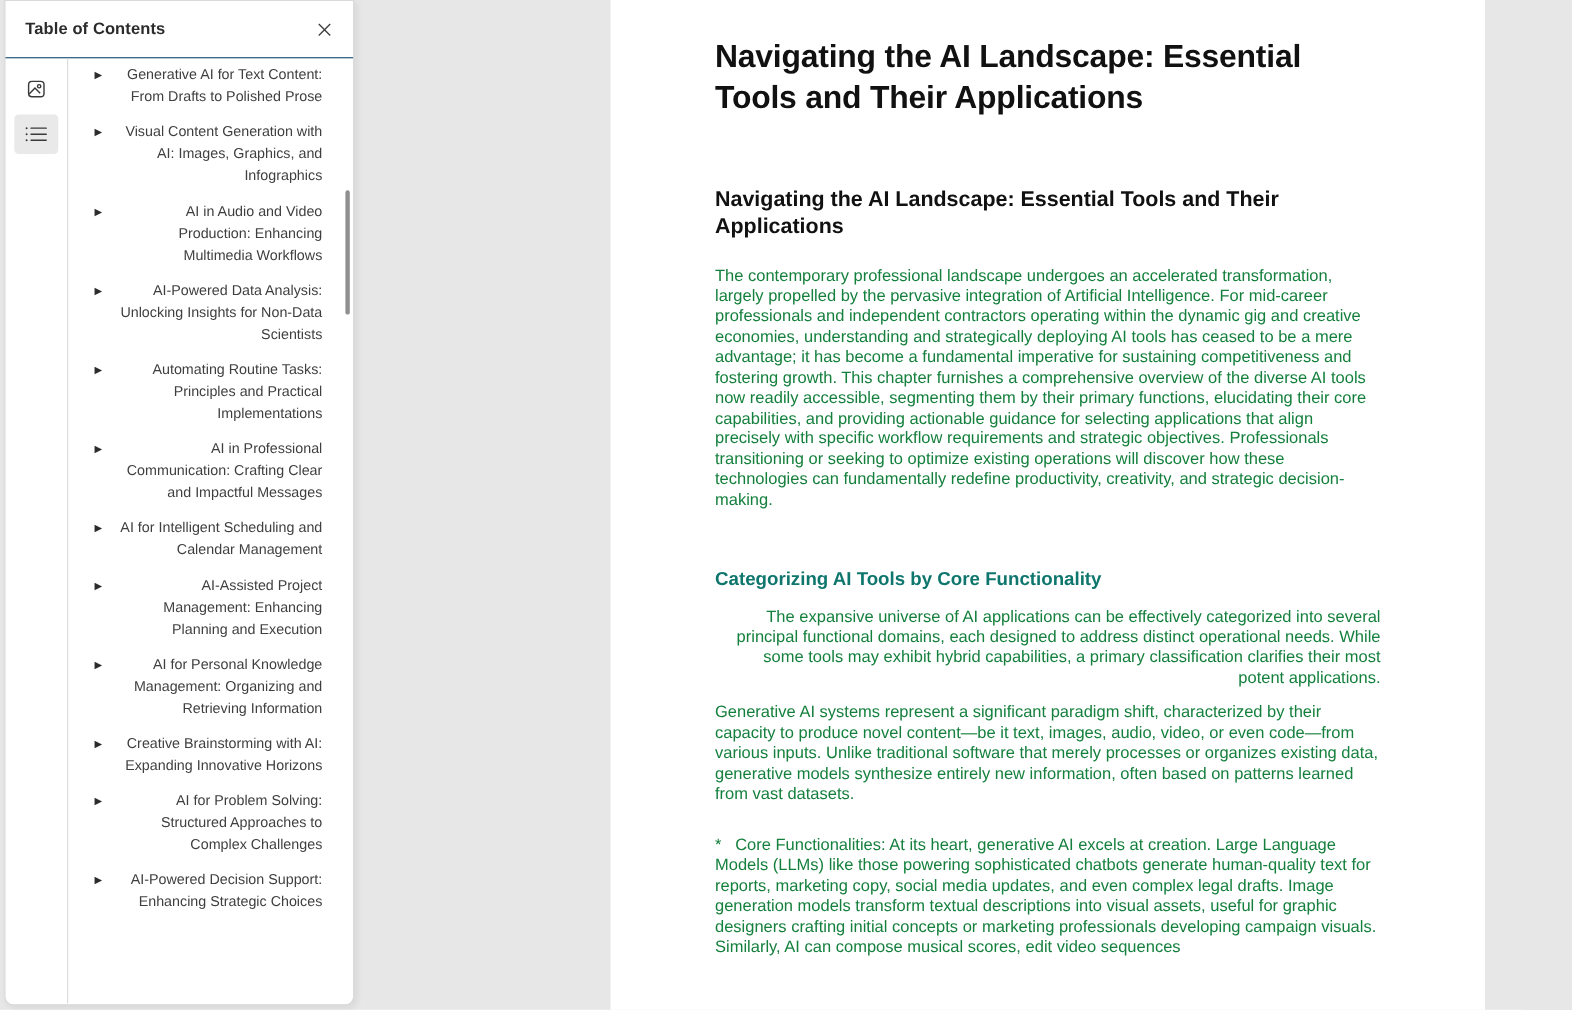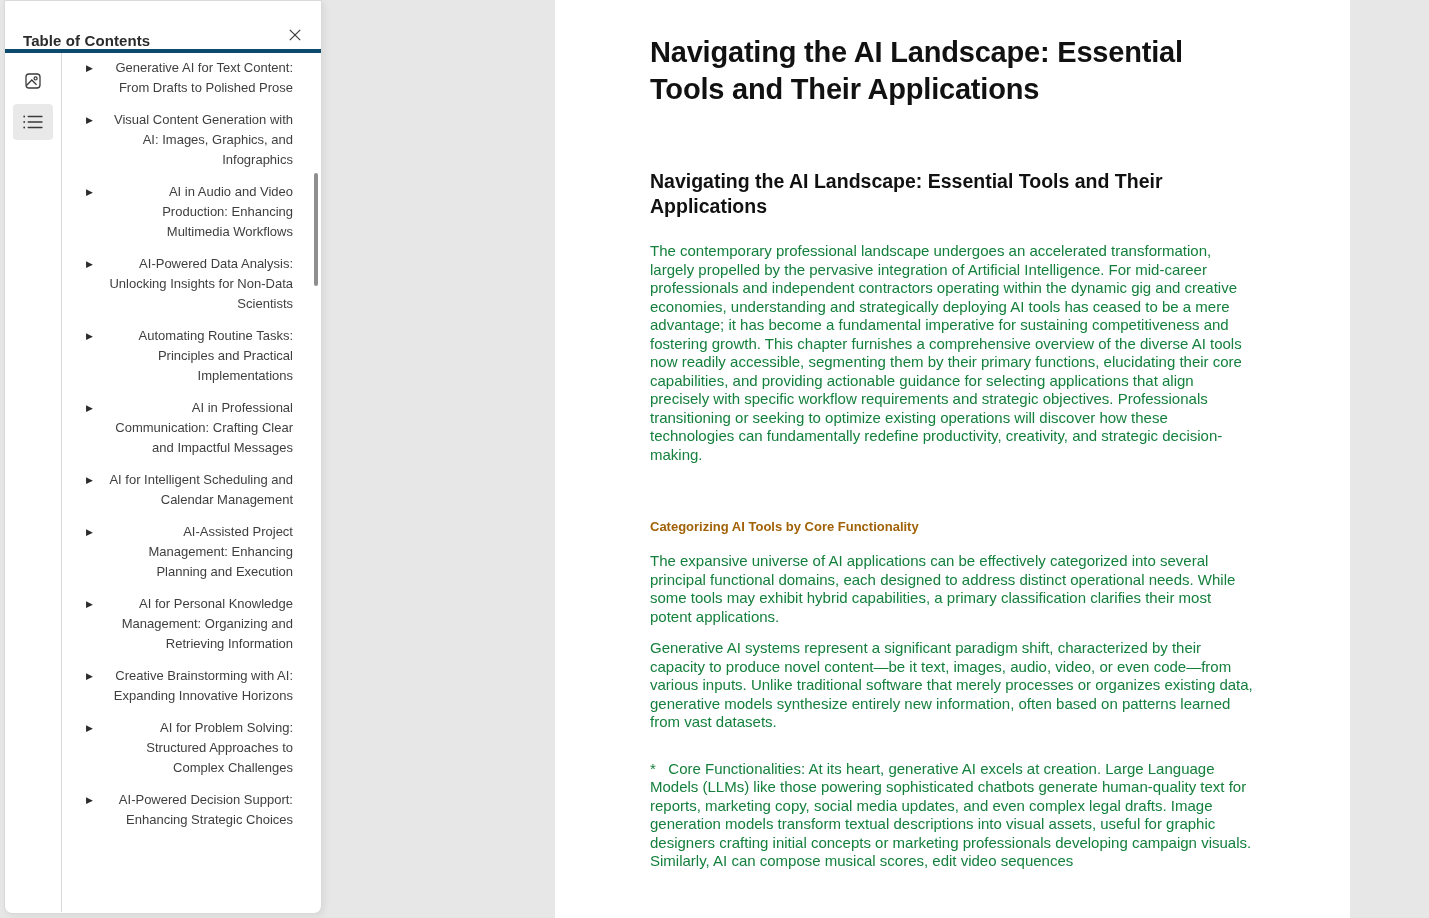--- a/index.html
+++ b/index.html
@@ -29,43 +29,43 @@
   }
   .section-heading {
     margin: 61px 0 0; font-size: 19.5px; line-height: 25px;
     font-weight: bold; color: #111111;
   }
   .body-para {
     margin: 23px 0 0; font-size: 15px; line-height: 18.5px;
     color: #15803d;
   }
   .subsection-heading {
-    margin: 53px 0 0; font-size: 13px; line-height: 20px;
-    font-weight: bold; color: #a16207;
-  }
-  .para-tight { margin-top: 15px; }
+    margin: 53px 0 0; font-size: 17px; line-height: 20px;
+    font-weight: bold; color: #0f766e;
+  }
+  .para-tight { margin-top: 15px; text-align: right; }
   .minor-heading {
     margin: 24px 0 0; font-size: 15.5px; line-height: 18px;
     font-weight: normal; color: #1e1e1e;
   }
   .para-gen { margin-top: 13px; }
   .para-bullet { margin-top: 28px; white-space: pre-wrap; }
 
   
   .toc-panel {
     position: absolute; left: 4px; top: 0;
     width: 318px; height: 914px;
     background: #ffffff;
     border: 1px solid #d9d9d9;
     border-radius: 0 0 8px 8px;
     box-shadow: 2px 2px 7px rgba(0,0,0,0.07);
   }
   .toc-header {
-    height: 52px; border-bottom: 4px solid #0c4a6e;
-    display: flex; align-items: flex-end;
+    height: 52px; border-bottom: 1px solid #0c4a6e;
+    display: flex; align-items: center;
     padding: 0 12px 0 18px;
   }
   .toc-title {
     flex: 1; font-size: 15px; font-weight: bold;
     color: #2b2b2b; letter-spacing: 0.1px;
   }
   .close-btn {
     width: 28px; height: 28px; border: none; background: transparent;
     display: flex; align-items: center; justify-content: center;
     padding: 0; cursor: pointer;

